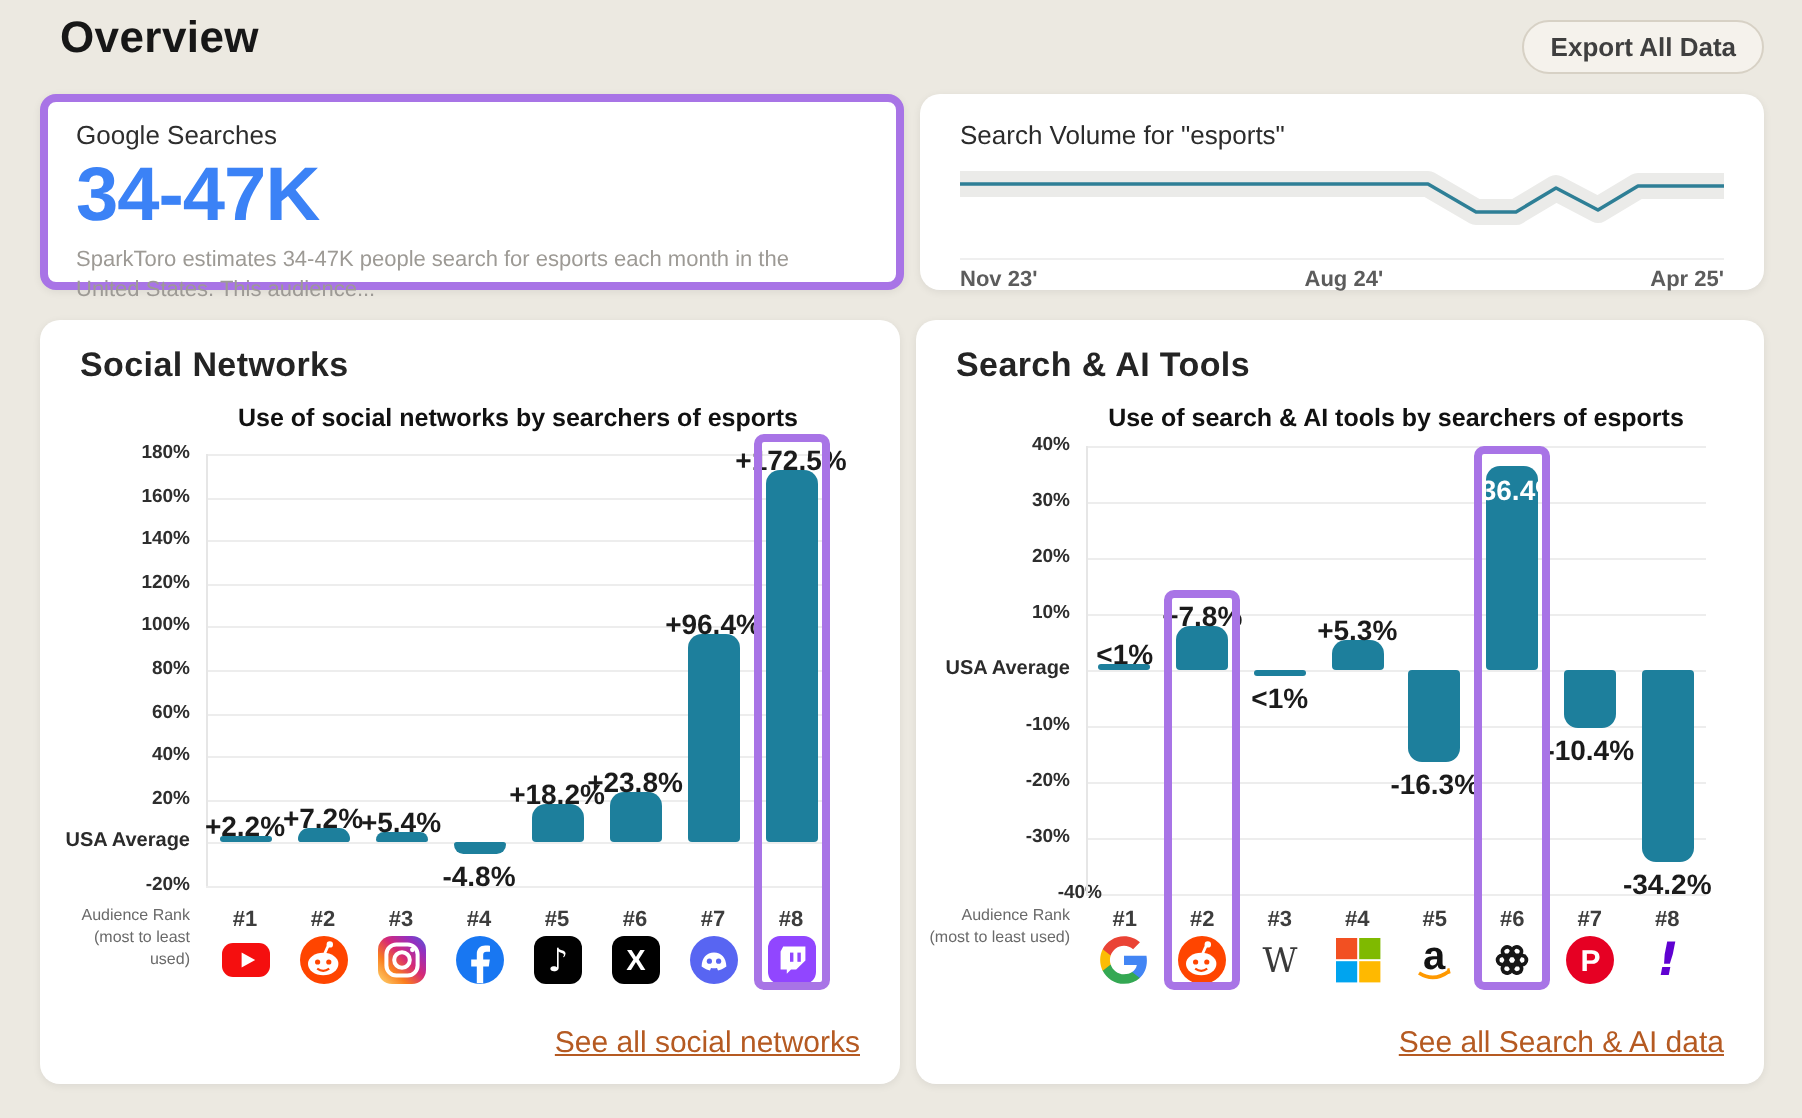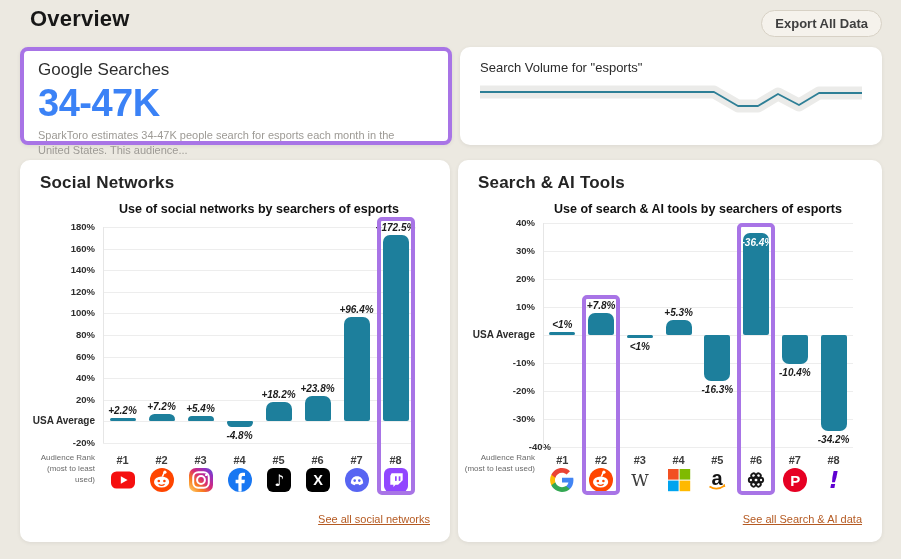--- a/index.html
+++ b/index.html
@@ -9,47 +9,47 @@
   
   .topbar h1{position:absolute;left:30px;top:6px;margin:0;font-size:22px;font-weight:800;color:#171717;letter-spacing:.2px;}
   .export-btn{position:absolute;right:19px;top:10px;font-family:"Liberation Sans",sans-serif;
     font-size:13px;font-weight:600;color:#3f3f3f;background:#f5f2ec;border:1px solid #d7d1c5;
     border-radius:15px;padding:5px 13px;cursor:pointer;}
 
   .card{position:absolute;background:#fff;border-radius:10px;box-shadow:0 1px 4px rgba(0,0,0,.07);box-sizing:border-box;}
 
   
   .gs-card{left:20px;top:47px;width:432px;height:98px;border:4px solid var(--accent,#a874e6);border-radius:8px;padding:9px 14px;}
-  .gs-label{font-size:17px;color:#2e2e2e;}
+  .gs-label{font-size:13px;color:#2e2e2e;}
   .gs-value{font-size:38px;font-weight:800;color:#3b82f6;letter-spacing:-.5px;margin:2px 0 3px;}
   .gs-desc{font-size:11px;color:#9d9a95;line-height:1.35;width:96%;}
 
   
   .sv-card{left:460px;top:47px;width:422px;height:98px;}
   .sv-title{position:absolute;left:20px;top:13px;font-size:13px;color:#2b2b2b;}
   .sv-spark{position:absolute;left:20px;top:34px;width:382px;height:44px;}
   .sv-dates{position:absolute;left:20px;right:20px;top:82px;display:flex;justify-content:space-between;
     font-size:11px;font-weight:700;color:#5c5c5c;border-top:1px solid #efefef;padding-top:4px;}
 
   
   .chart-card{top:160px;height:382px;}
   .cc-left{left:20px;width:430px;}
   .cc-right{left:458px;width:424px;}
   .cc-title{position:absolute;left:20px;top:13px;margin:0;font-size:17px;font-weight:600;color:#242424;letter-spacing:.2px;}
   .chart{position:absolute;left:0;top:0;right:0;bottom:0;border-radius:16px;}
-  .see-link{position:absolute;right:20px;top:353px;font-size:11px;color:var(--link,#b55a22);text-decoration:underline;cursor:pointer;}
+  .see-link{position:absolute;right:20px;top:353px;font-size:15px;color:var(--link,#b55a22);text-decoration:underline;cursor:pointer;}
 
   
   .c-title{position:absolute;text-align:center;font-size:12.5px;font-weight:700;color:#111;}
   .gridline{position:absolute;height:1px;background:#ededed;}
   .axis-v{position:absolute;width:1px;background:#e6e6e6;}
   .ytick{position:absolute;text-align:right;font-size:9.5px;font-weight:700;color:#2e2e2e;}
   .ytick.zero{font-size:10px;font-weight:700;color:#2b2b2b;}
   .bar{position:absolute;}
-  .bar-label{position:absolute;text-align:center;font-size:10px;font-weight:700;color:#1b1b1b;white-space:nowrap;font-style:italic;}
+  .bar-label{position:absolute;text-align:center;font-size:14px;font-weight:700;color:#1b1b1b;white-space:nowrap;}
   .rank{position:absolute;text-align:center;font-size:11px;font-weight:700;color:#3d3d3d;}
   .icon-wrap{position:absolute;width:26px;height:26px;}
   .icon-wrap svg{width:26px;height:26px;display:block;}
   .hl-box{position:absolute;border:4px solid var(--accent,#a874e6);border-radius:5px;box-sizing:border-box;}
   .axis-caption{position:absolute;text-align:right;font-size:8px;color:#6a6a6a;line-height:1.35;white-space:pre-line;}
 </style>
 </head>
 <body>
 
 <div class="page">
@@ -64,20 +64,25 @@
     <div class="gs-value">34-47K</div>
     <div class="gs-desc">SparkToro estimates 34-47K people search for esports each month in the United States. This audience...</div>
   </section>
 
   <section class="card sv-card">
     <div class="sv-title">Search Volume for "esports"</div>
     <svg class="sv-spark" id="sparkline" viewBox="0 0 382 44" preserveAspectRatio="none">
         <polyline points="0,11 234,11 258,25 278,25 298,13 319,24 339,12 382,12" fill="none" stroke="#ebebe9" stroke-width="13" stroke-linejoin="round"></polyline>
         <polyline points="0,11 234,11 258,25 278,25 298,13 319,24 339,12 382,12" fill="none" stroke="#2e7f96" stroke-width="1.8" stroke-linejoin="round"></polyline>
       </svg>
+    <div class="sv-dates">
+      <span>Nov 23'</span>
+      <span>Aug 24'</span>
+      <span>Apr 25'</span>
+    </div>
   </section>
 
   <section class="card chart-card cc-left">
     <h2 class="cc-title">Social Networks</h2>
     <div class="chart" id="chart0">
         <div class="c-title" style="left: 33px; width: 412px; top: 42px;">Use of social networks by searchers of esports</div>
         <div class="gridline" style="left: 83px; width: 312px; top: 67px;"></div>
         <div class="ytick" style="left: 6px; width: 69px; top: 61px;">180%</div>
         <div class="gridline" style="left: 83px; width: 312px; top: 88.6px;"></div>
         <div class="ytick" style="left: 6px; width: 69px; top: 82.6px;">160%</div>

